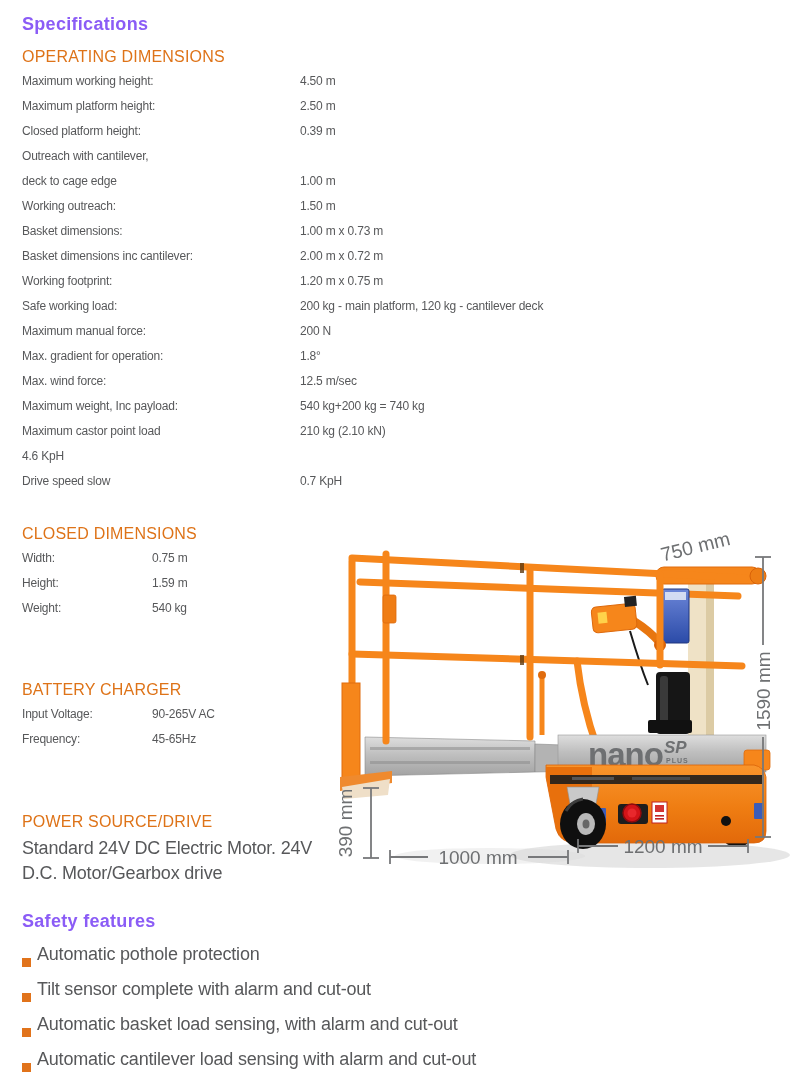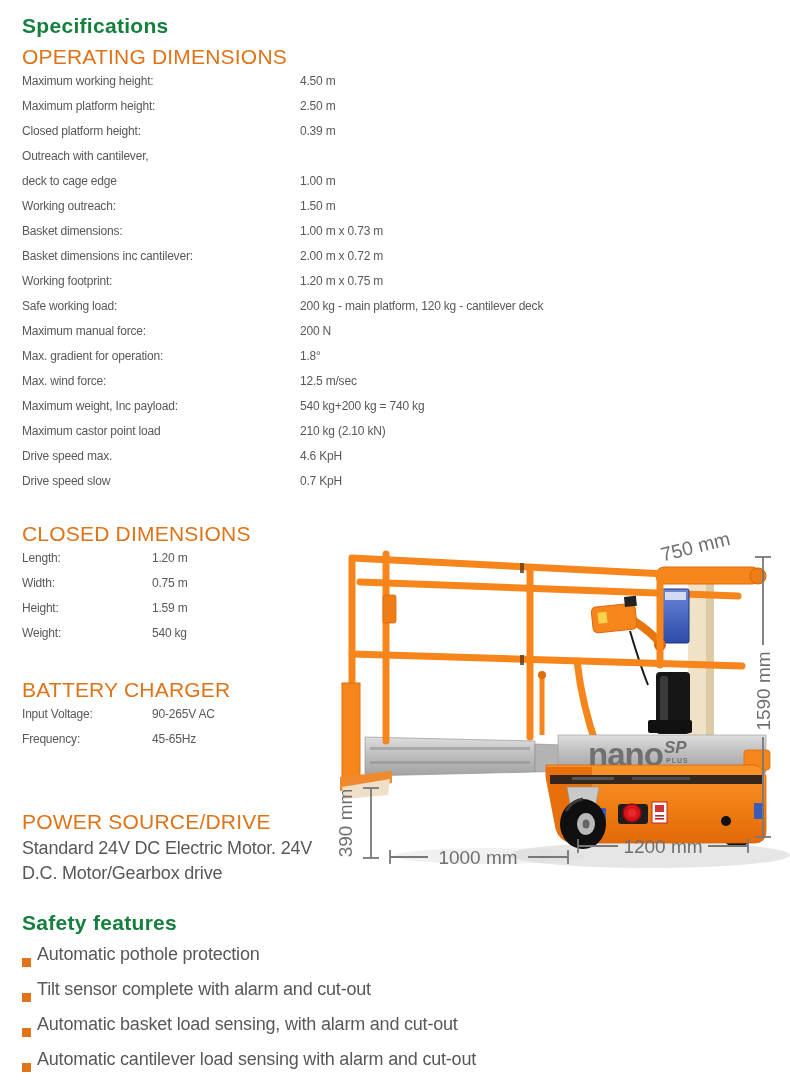--- a/index.html
+++ b/index.html
@@ -1,26 +1,26 @@
 <!DOCTYPE html>
 <html><head>
 <meta charset="utf-8">
 <style>
   html,body { margin:0; padding:0; background:#ffffff; }
   #doc {
     position:relative; width:790px; height:1085px; background:#ffffff;
     font-family:"Liberation Sans", sans-serif; color:#57585A; overflow:hidden;
   }
   .big-title {
-    position:absolute; left:22px; font-size:21px; font-weight:bold;
-    color:#15803d; letter-spacing:0.3px;
+    position:absolute; left:22px; font-size:18px; font-weight:bold;
+    color:#8b5cf6; letter-spacing:0.3px;
   }
   .sec { position:absolute; left:22px; }
   .sec-h {
-    font-size:21px; line-height:20px; color:#DE7318; letter-spacing:0.2px;
+    font-size:16px; line-height:20px; color:#DE7318; letter-spacing:0.2px;
     white-space:nowrap;
   }
   .rows { margin-top:2px; }
   .row { display:grid; grid-template-columns:278px 1fr; height:25px; line-height:25px; }
   .rows-narrow .row { grid-template-columns:130px 1fr; }
   .row span { font-size:12px; letter-spacing:-0.2px; white-space:nowrap; }
   .para-line { font-size:18px; letter-spacing:-0.2px; height:25px; line-height:25px; white-space:nowrap; }
   #power-lines { margin-top:4px; }
   #safety-list { position:absolute; left:22px; top:942px; }
   .safety-item { display:flex; align-items:flex-end; height:25px; margin-bottom:10px; }
@@ -109,39 +109,34 @@
           <span>Maximum weight, Inc payload:</span>
           <span>540 kg+200 kg = 740 kg</span>
         </div>
 
         <div class="row">
           <span>Maximum castor point load</span>
           <span>210 kg (2.10 kN)</span>
         </div>
 
         <div class="row">
-          <span>Drive speed max.</span>
           <span>4.6 KpH</span>
         </div>
 
         <div class="row">
           <span>Drive speed slow</span>
           <span>0.7 KpH</span>
         </div>
       </div>
   </div>
 
   <div class="sec" style="top:524px;">
     <div class="sec-h">CLOSED DIMENSIONS</div>
     <div class="rows rows-narrow">
 
-        <div class="row">
-          <span>Length:</span>
-          <span>1.20 m</span>
-        </div>
 
         <div class="row">
           <span>Width:</span>
           <span>0.75 m</span>
         </div>
 
         <div class="row">
           <span>Height:</span>
           <span>1.59 m</span>
         </div>

